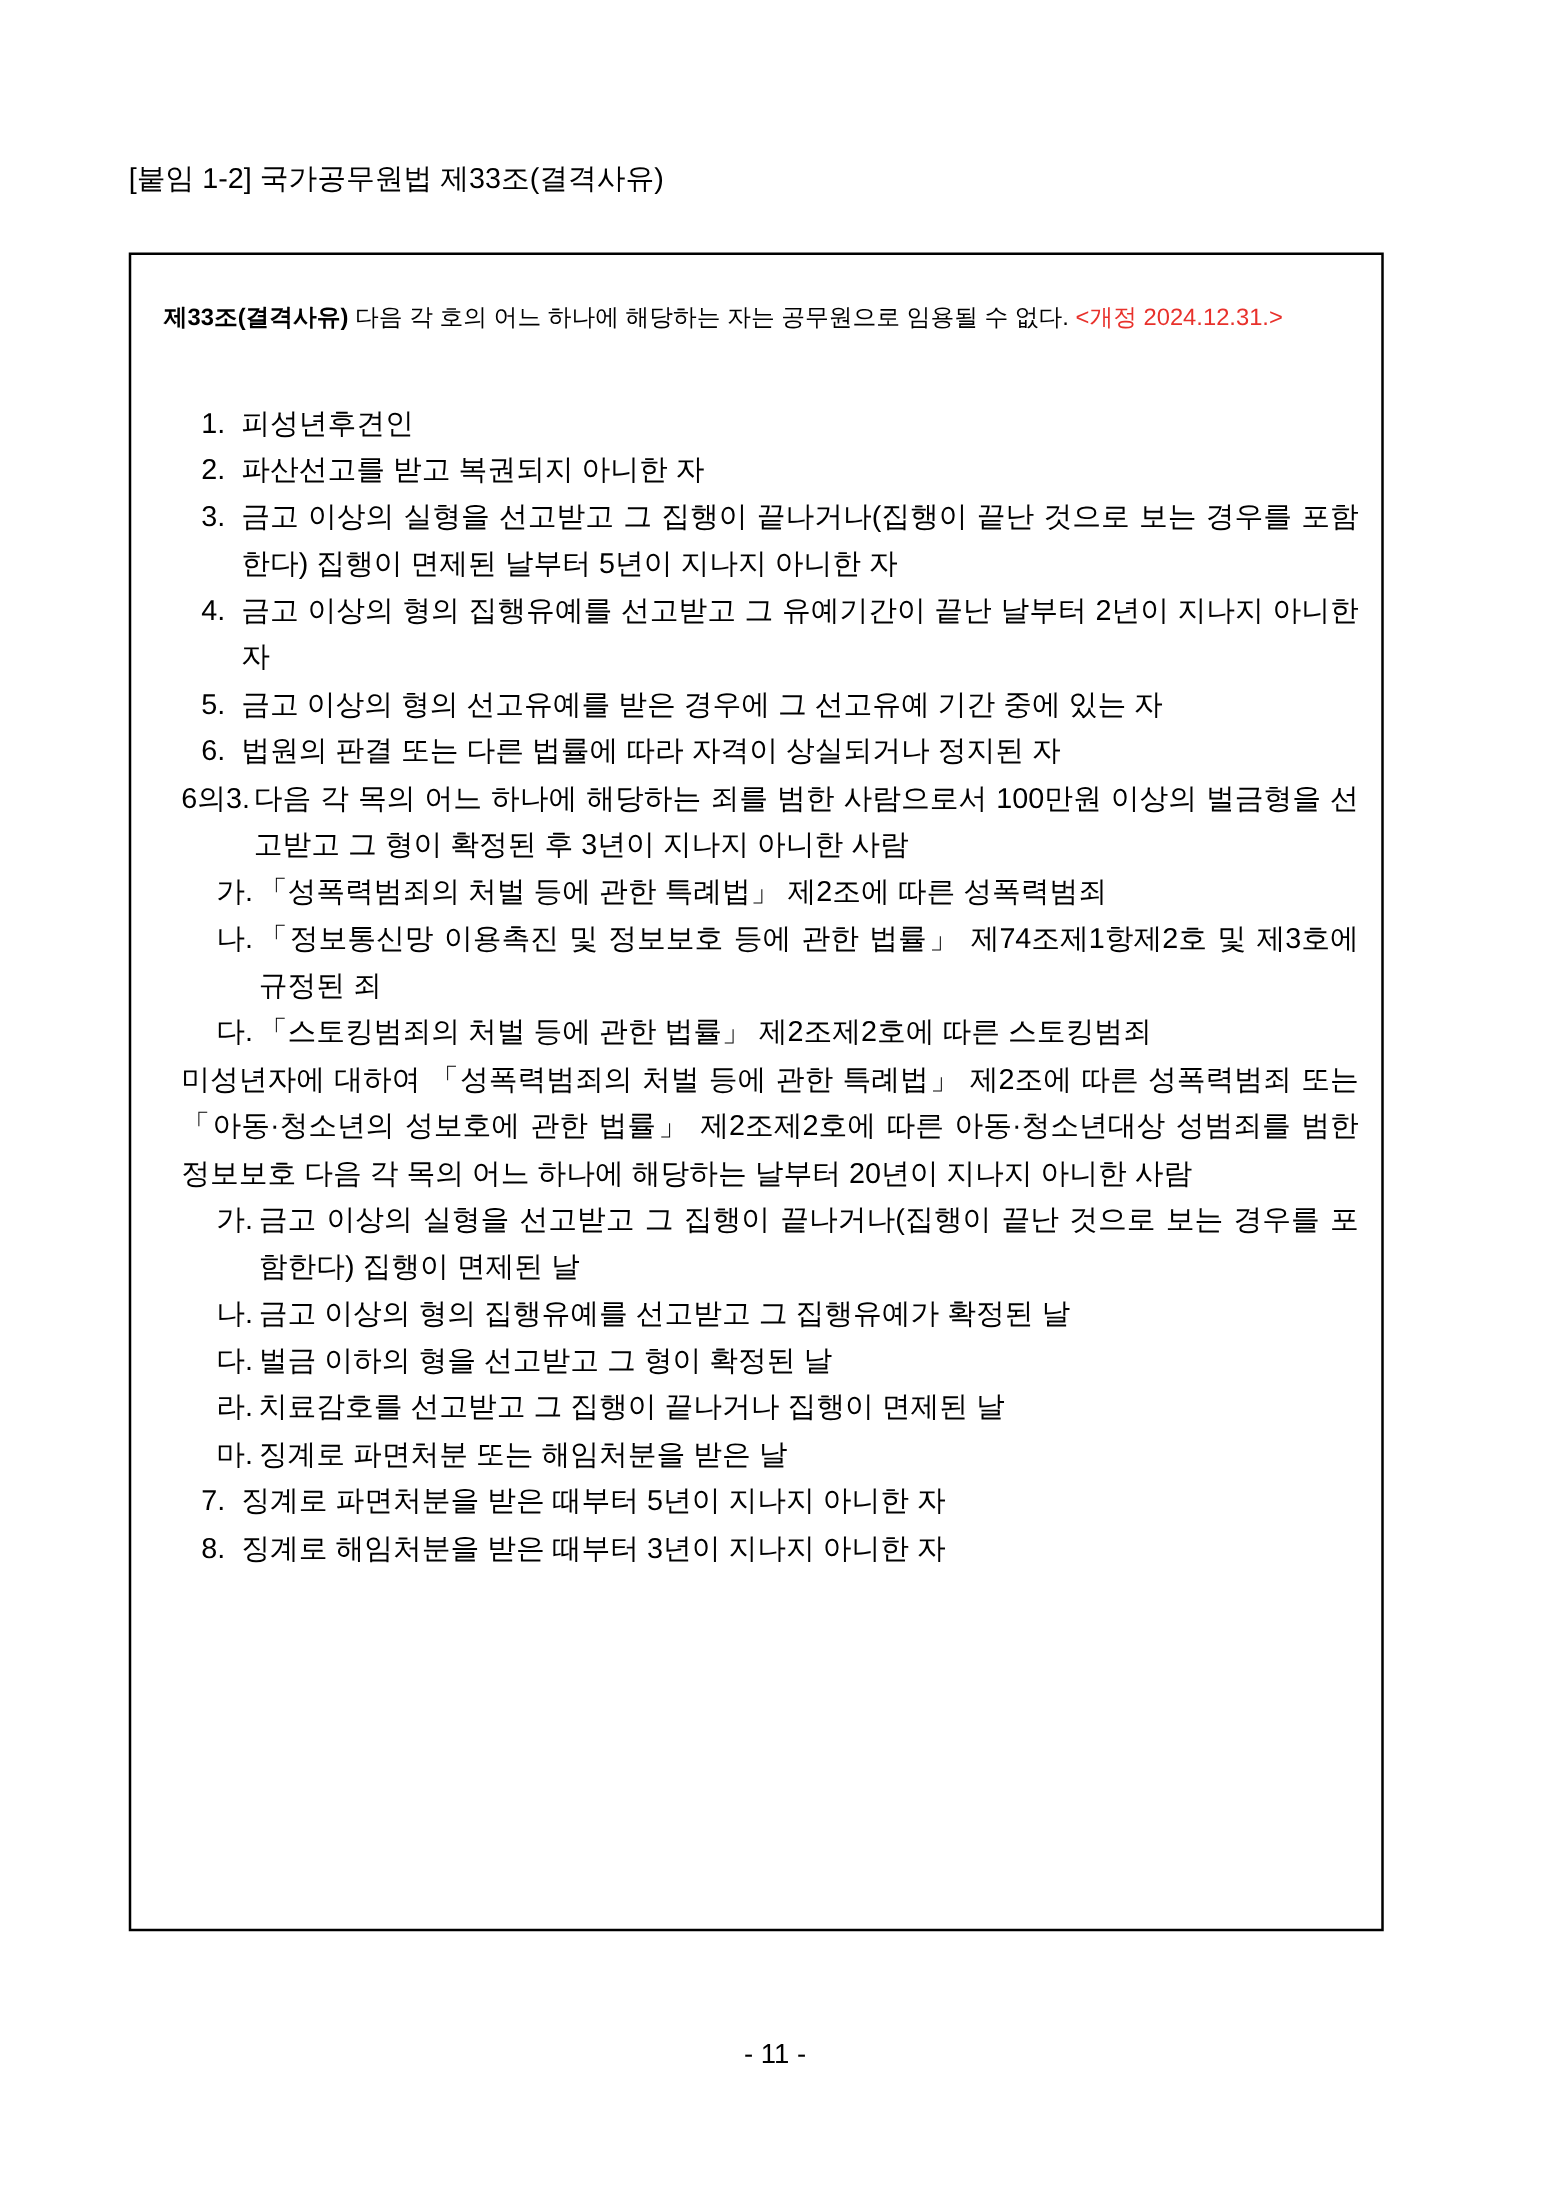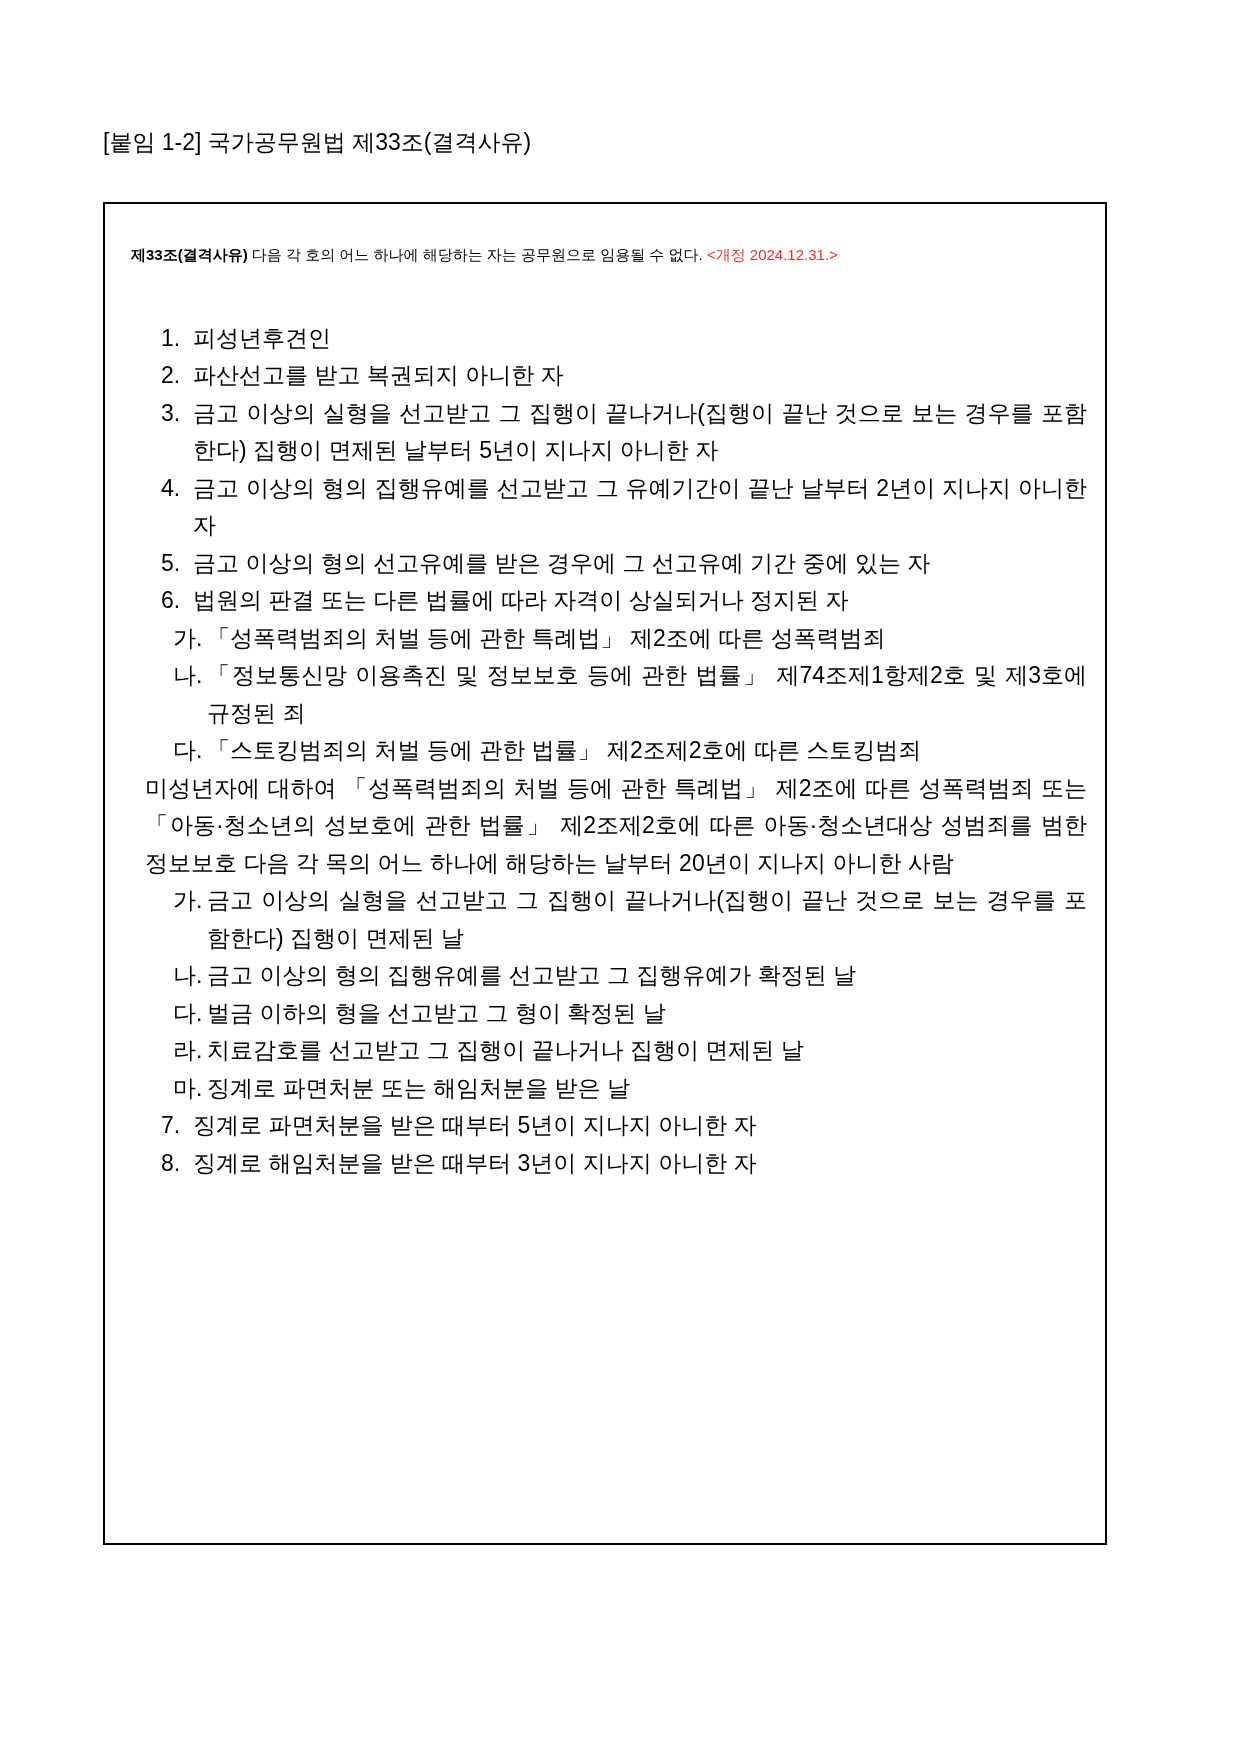--- a/index.html
+++ b/index.html
@@ -28,21 +28,21 @@
     width:1004px;
     height:1343px;
     border:2px solid #000000;
     box-sizing:border-box;
     padding:32px 18px 40px 26px;
   }
   .article-head{
     margin:0 0 46px 0;
     padding-left:14px;
     text-indent:-14px;
-    font-size:15px;
+    font-size:19px;
     line-height:37.5px;
     text-align:justify;
   }
   .article-head .title{font-weight:bold;}
   .items{font-size:23px;}
   .item{display:flex;line-height:37.5px;}
   .item .num{flex:0 0 auto;white-space:nowrap;}
   .item .body{flex:1 1 auto;text-align:justify;}
   .lv-item{padding-left:30px;}
   .lv-item .num{width:32px;}
@@ -94,20 +94,24 @@
     <span class="num">5.</span>
     <span class="body">금고 이상의 형의 선고유예를 받은 경우에 그 선고유예 기간 중에 있는 자</span>
   </div>
 
   <div class="item lv-item">
     <span class="num">6.</span>
     <span class="body">법원의 판결 또는 다른 법률에 따라 자격이 상실되거나 정지된 자</span>
   </div>
 
 
+  <div class="item lv-item-wide">
+    <span class="num">6의3.</span>
+    <span class="body">다음 각 목의 어느 하나에 해당하는 죄를 범한 사람으로서 100만원 이상의 벌금형을 선고받고 그 형이 확정된 후 3년이 지나지 아니한 사람</span>
+  </div>
 
   <div class="item lv-subitem">
     <span class="num">가.</span>
     <span class="body">「성폭력범죄의 처벌 등에 관한 특례법」 제2조에 따른 성폭력범죄</span>
   </div>
 
   <div class="item lv-subitem">
     <span class="num">나.</span>
     <span class="body">「정보통신망 이용촉진 및 정보보호 등에 관한 법률」 제74조제1항제2호 및 제3호에 규정된 죄</span>
   </div>
@@ -151,14 +155,15 @@
     <span class="body">징계로 파면처분을 받은 때부터 5년이 지나지 아니한 자</span>
   </div>
 
   <div class="item lv-item">
     <span class="num">8.</span>
     <span class="body">징계로 해임처분을 받은 때부터 3년이 지나지 아니한 자</span>
   </div>
 </div>
   </div>
 
+  <div class="page-footer">- 11 -</div>
 
 </div>
 
 </body></html>

